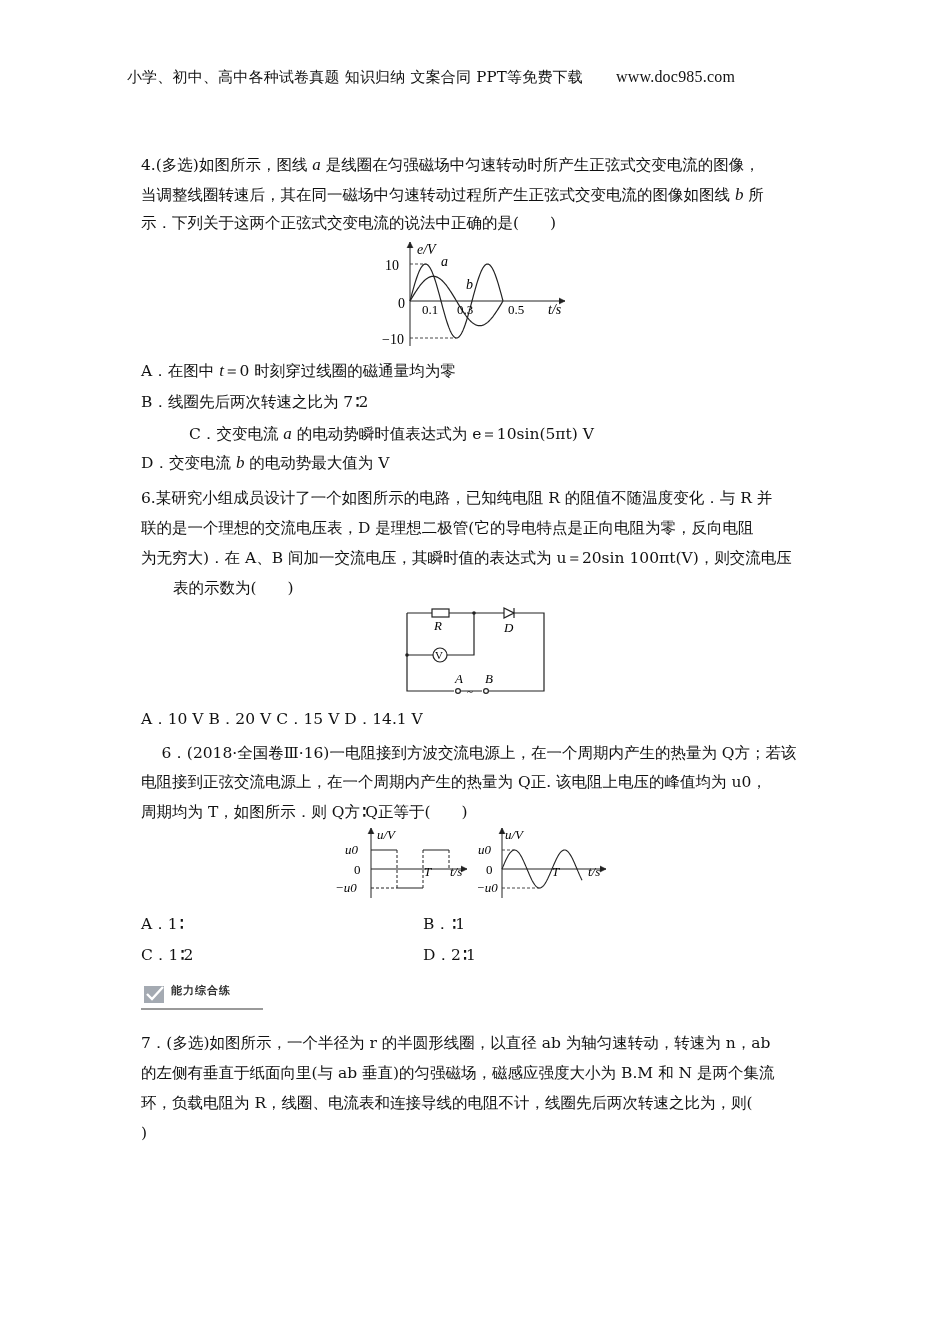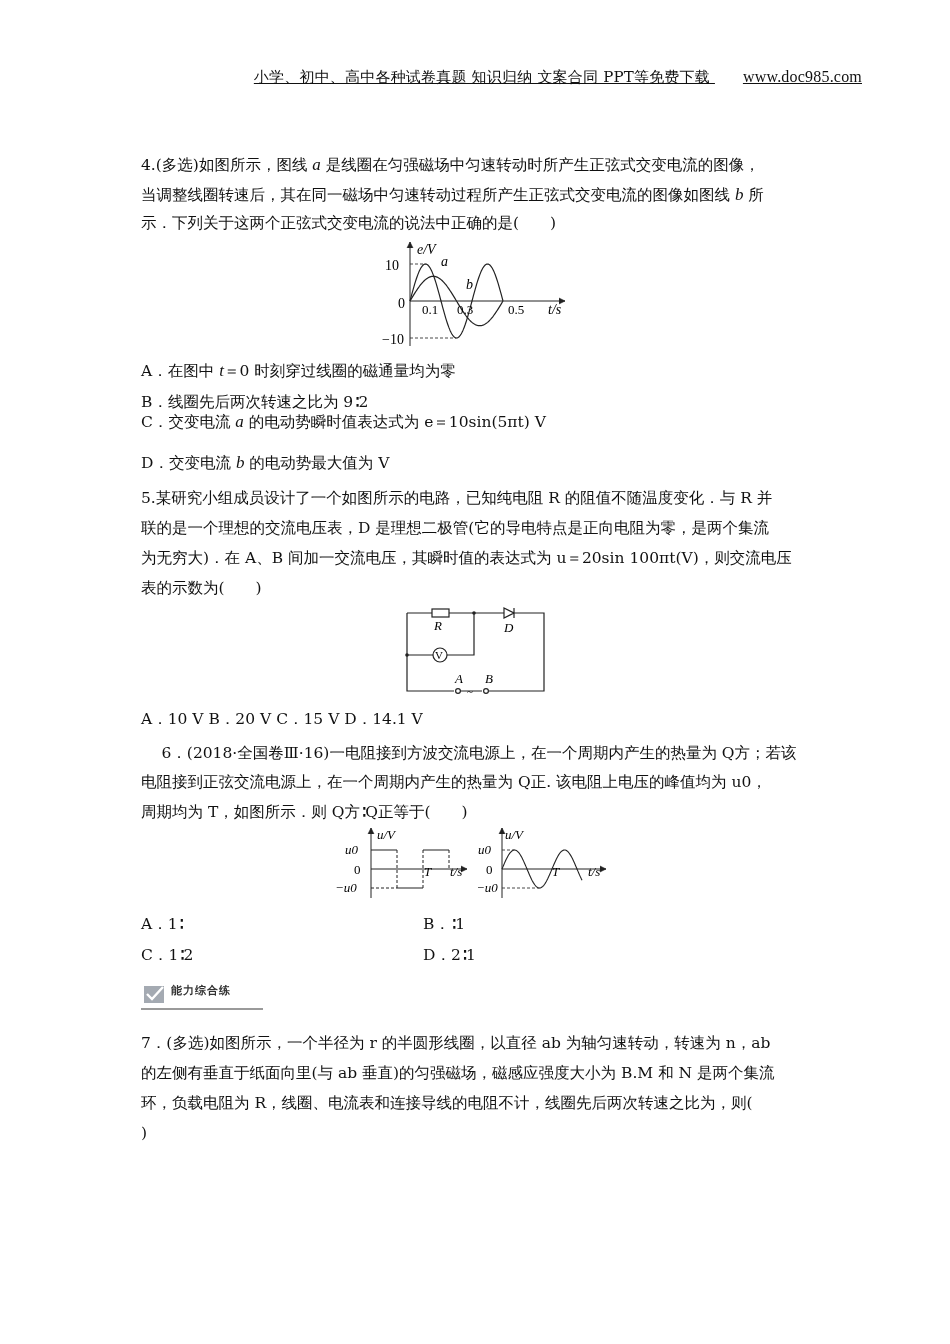--- a/index.html
+++ b/index.html
@@ -1,19 +1,19 @@
 <!DOCTYPE html>
 <html><head>
 <meta charset="utf-8">
 <style>
   html, body { margin: 0; padding: 0; background: #ffffff; }
   body { width: 950px; height: 1344px; position: relative; overflow: hidden;
          font-family: "DejaVu Serif", "Liberation Serif", serif; color: #111; }
-  .header { position: absolute; top: 68px; left: 0; width: 862px; text-align: right;
-            font-size: 15px; letter-spacing: 0.2px; text-decoration: underline; }
+  .header { position: absolute; top: 68px; left: 0; width: 862px; text-align: center;
+            font-size: 15px; letter-spacing: 0.2px; }
   .header .url { margin-left: 28px; font-family: "Liberation Serif", serif; font-size: 16px; }
   .line { position: absolute; left: 141px; width: 676px; font-size: 15.5px; white-space: nowrap; line-height: 20px; }
   .it { font-style: italic; font-family: "Liberation Serif", serif; font-size: 17px; }
   svg text { font-family: "Liberation Serif", serif; }
   .fig { position: absolute; }
   .section-badge { position: absolute; left: 141px; top: 980px; width: 122px; height: 30px; }
   .section-badge .bar { position: absolute; left: 0; bottom: 0; width: 122px; height: 2px; background: #9a9a9a; }
   .section-badge .icon { position: absolute; left: 3px; top: 6px; width: 20px; height: 17px; background: #9aa0a8; }
   .section-badge .label { position: absolute; left: 30px; top: 3px; font-family: "DejaVu Sans", sans-serif;
                           font-weight: bold; font-size: 11px; color: #333; letter-spacing: 1px; }
@@ -56,33 +56,33 @@
   <text x="77" y="76" font-size="13">0.3</text>
   <text x="128" y="76" font-size="13">0.5</text>
   <text x="61" y="28" font-size="14" font-style="italic">a</text>
   <text x="86" y="51" font-size="14" font-style="italic">b</text>
 </svg>
 
 <div class="line" style="top:361px;">
   <span>A．</span><span>在图中 </span><span class="it">t</span><span>＝0 时刻穿过线圈的磁通量均为零</span>
 </div>
 <div class="line" style="top:392px;">
-  <span>B．</span><span>线圈先后两次转速之比为 9∶2</span>
+  <span>B．</span><span>线圈先后两次转速之比为 7∶2</span>
 </div>
-<div class="line" style="top:412px;">
+<div class="line" style="top:424px;margin-left:48px;">
   <span>C．</span><span>交变电流 </span><span class="it">a</span><span> 的电动势瞬时值表达式为 e＝10sin(5πt) V</span>
 </div>
 <div class="line" style="top:453px;">
   <span>D．</span><span>交变电流 </span><span class="it">b</span><span> 的电动势最大值为 V</span>
 </div>
 
-<div class="line" style="top:488px;">5.某研究小组成员设计了一个如图所示的电路，已知纯电阻 R 的阻值不随温度变化．与 R 并</div>
-<div class="line" style="top:518px;">联的是一个理想的交流电压表，D 是理想二极管(它的导电特点是正向电阻为零，是两个集流</div>
+<div class="line" style="top:488px;">6.某研究小组成员设计了一个如图所示的电路，已知纯电阻 R 的阻值不随温度变化．与 R 并</div>
+<div class="line" style="top:518px;">联的是一个理想的交流电压表，D 是理想二极管(它的导电特点是正向电阻为零，反向电阻</div>
 <div class="line" style="top:548px;">为无穷大)．在 A、B 间加一交流电压，其瞬时值的表达式为 u＝20sin 100πt(V)，则交流电压</div>
-<div class="line" style="top:578px;">表的示数为(　　)</div>
+<div class="line" style="top:578px;margin-left:32px;">表的示数为(　　)</div>
 
 <svg class="fig" style="left:400px; top:602px;" width="150" height="98" viewBox="0 0 150 98">
   <g fill="none" stroke="#222" stroke-width="1.2">
     <path d="M7 11 H32 M49 11 H104 M118 11 H144 V89 H89 M82 89 H61 M54 89 H7 V11"></path>
     <rect x="32" y="7" width="17" height="8"></rect>
     <path d="M7 53 H33 M47 53 H74 V11"></path>
     <circle cx="40" cy="53" r="7"></circle>
     <path d="M104 6 L114 11 L104 16 Z M114 6 V16 M114 11 H118"></path>
     <circle cx="58" cy="89" r="2.4" fill="#fff"></circle>
     <circle cx="86" cy="89" r="2.4" fill="#fff"></circle>

